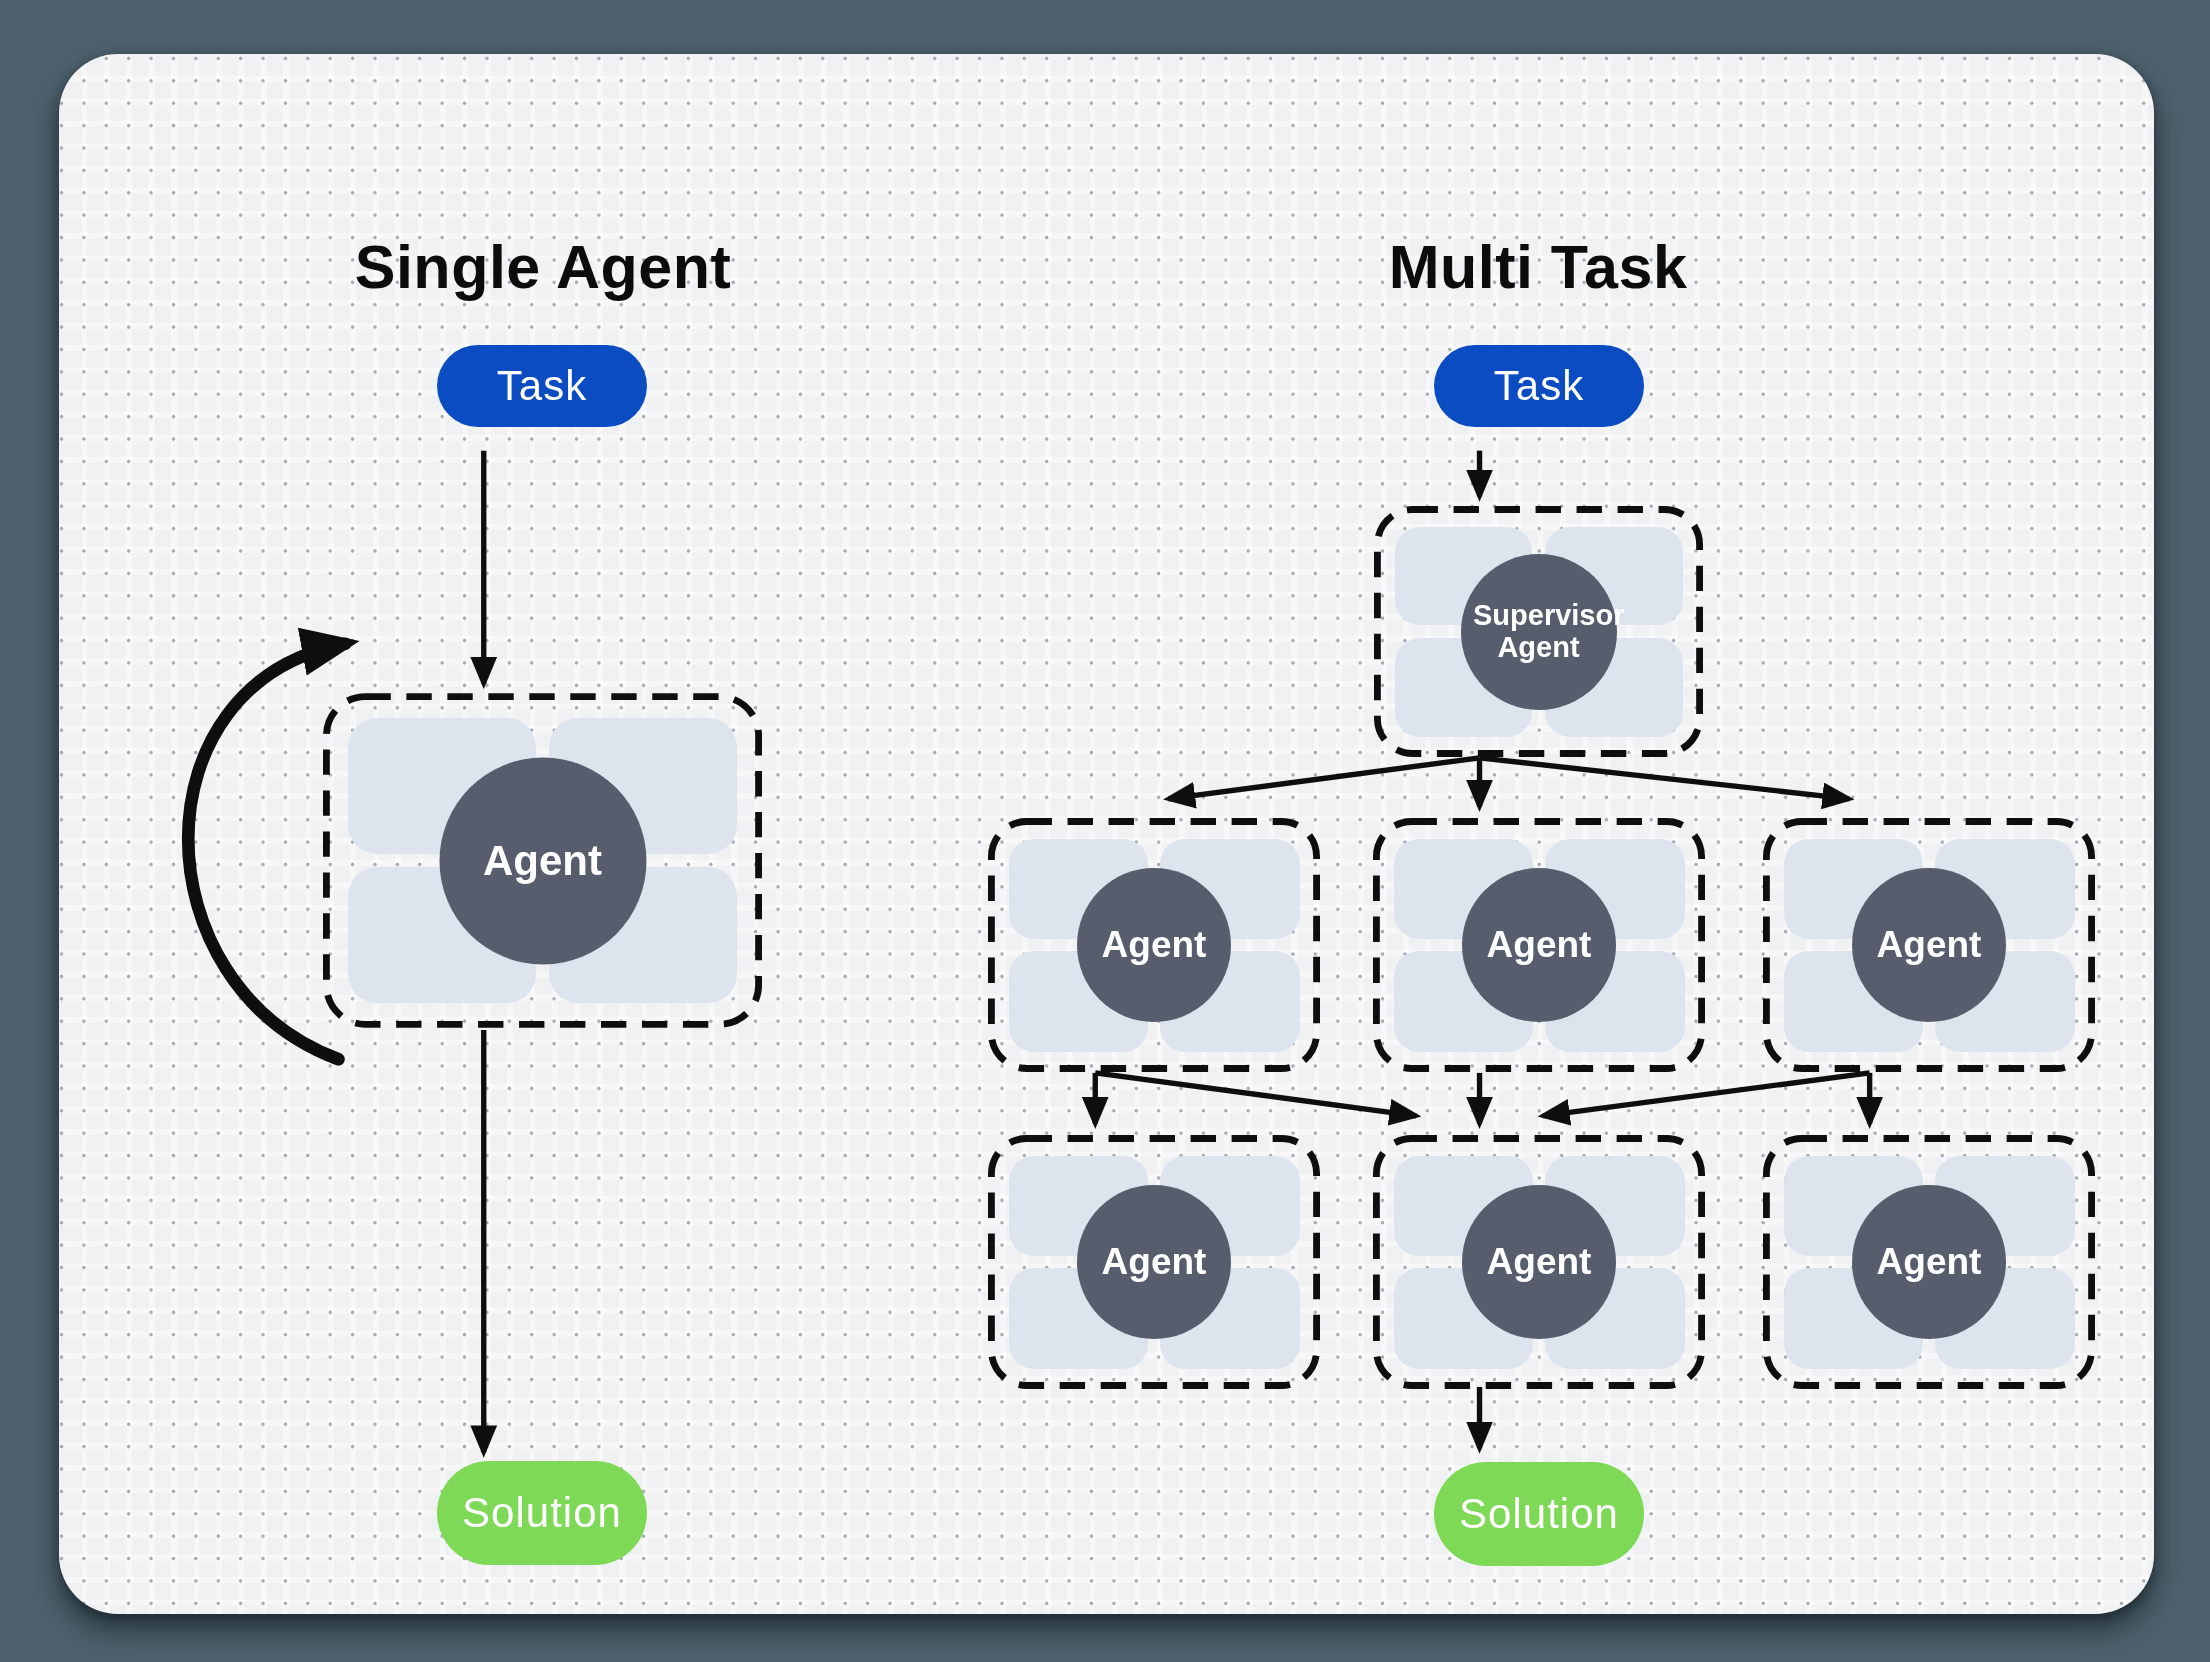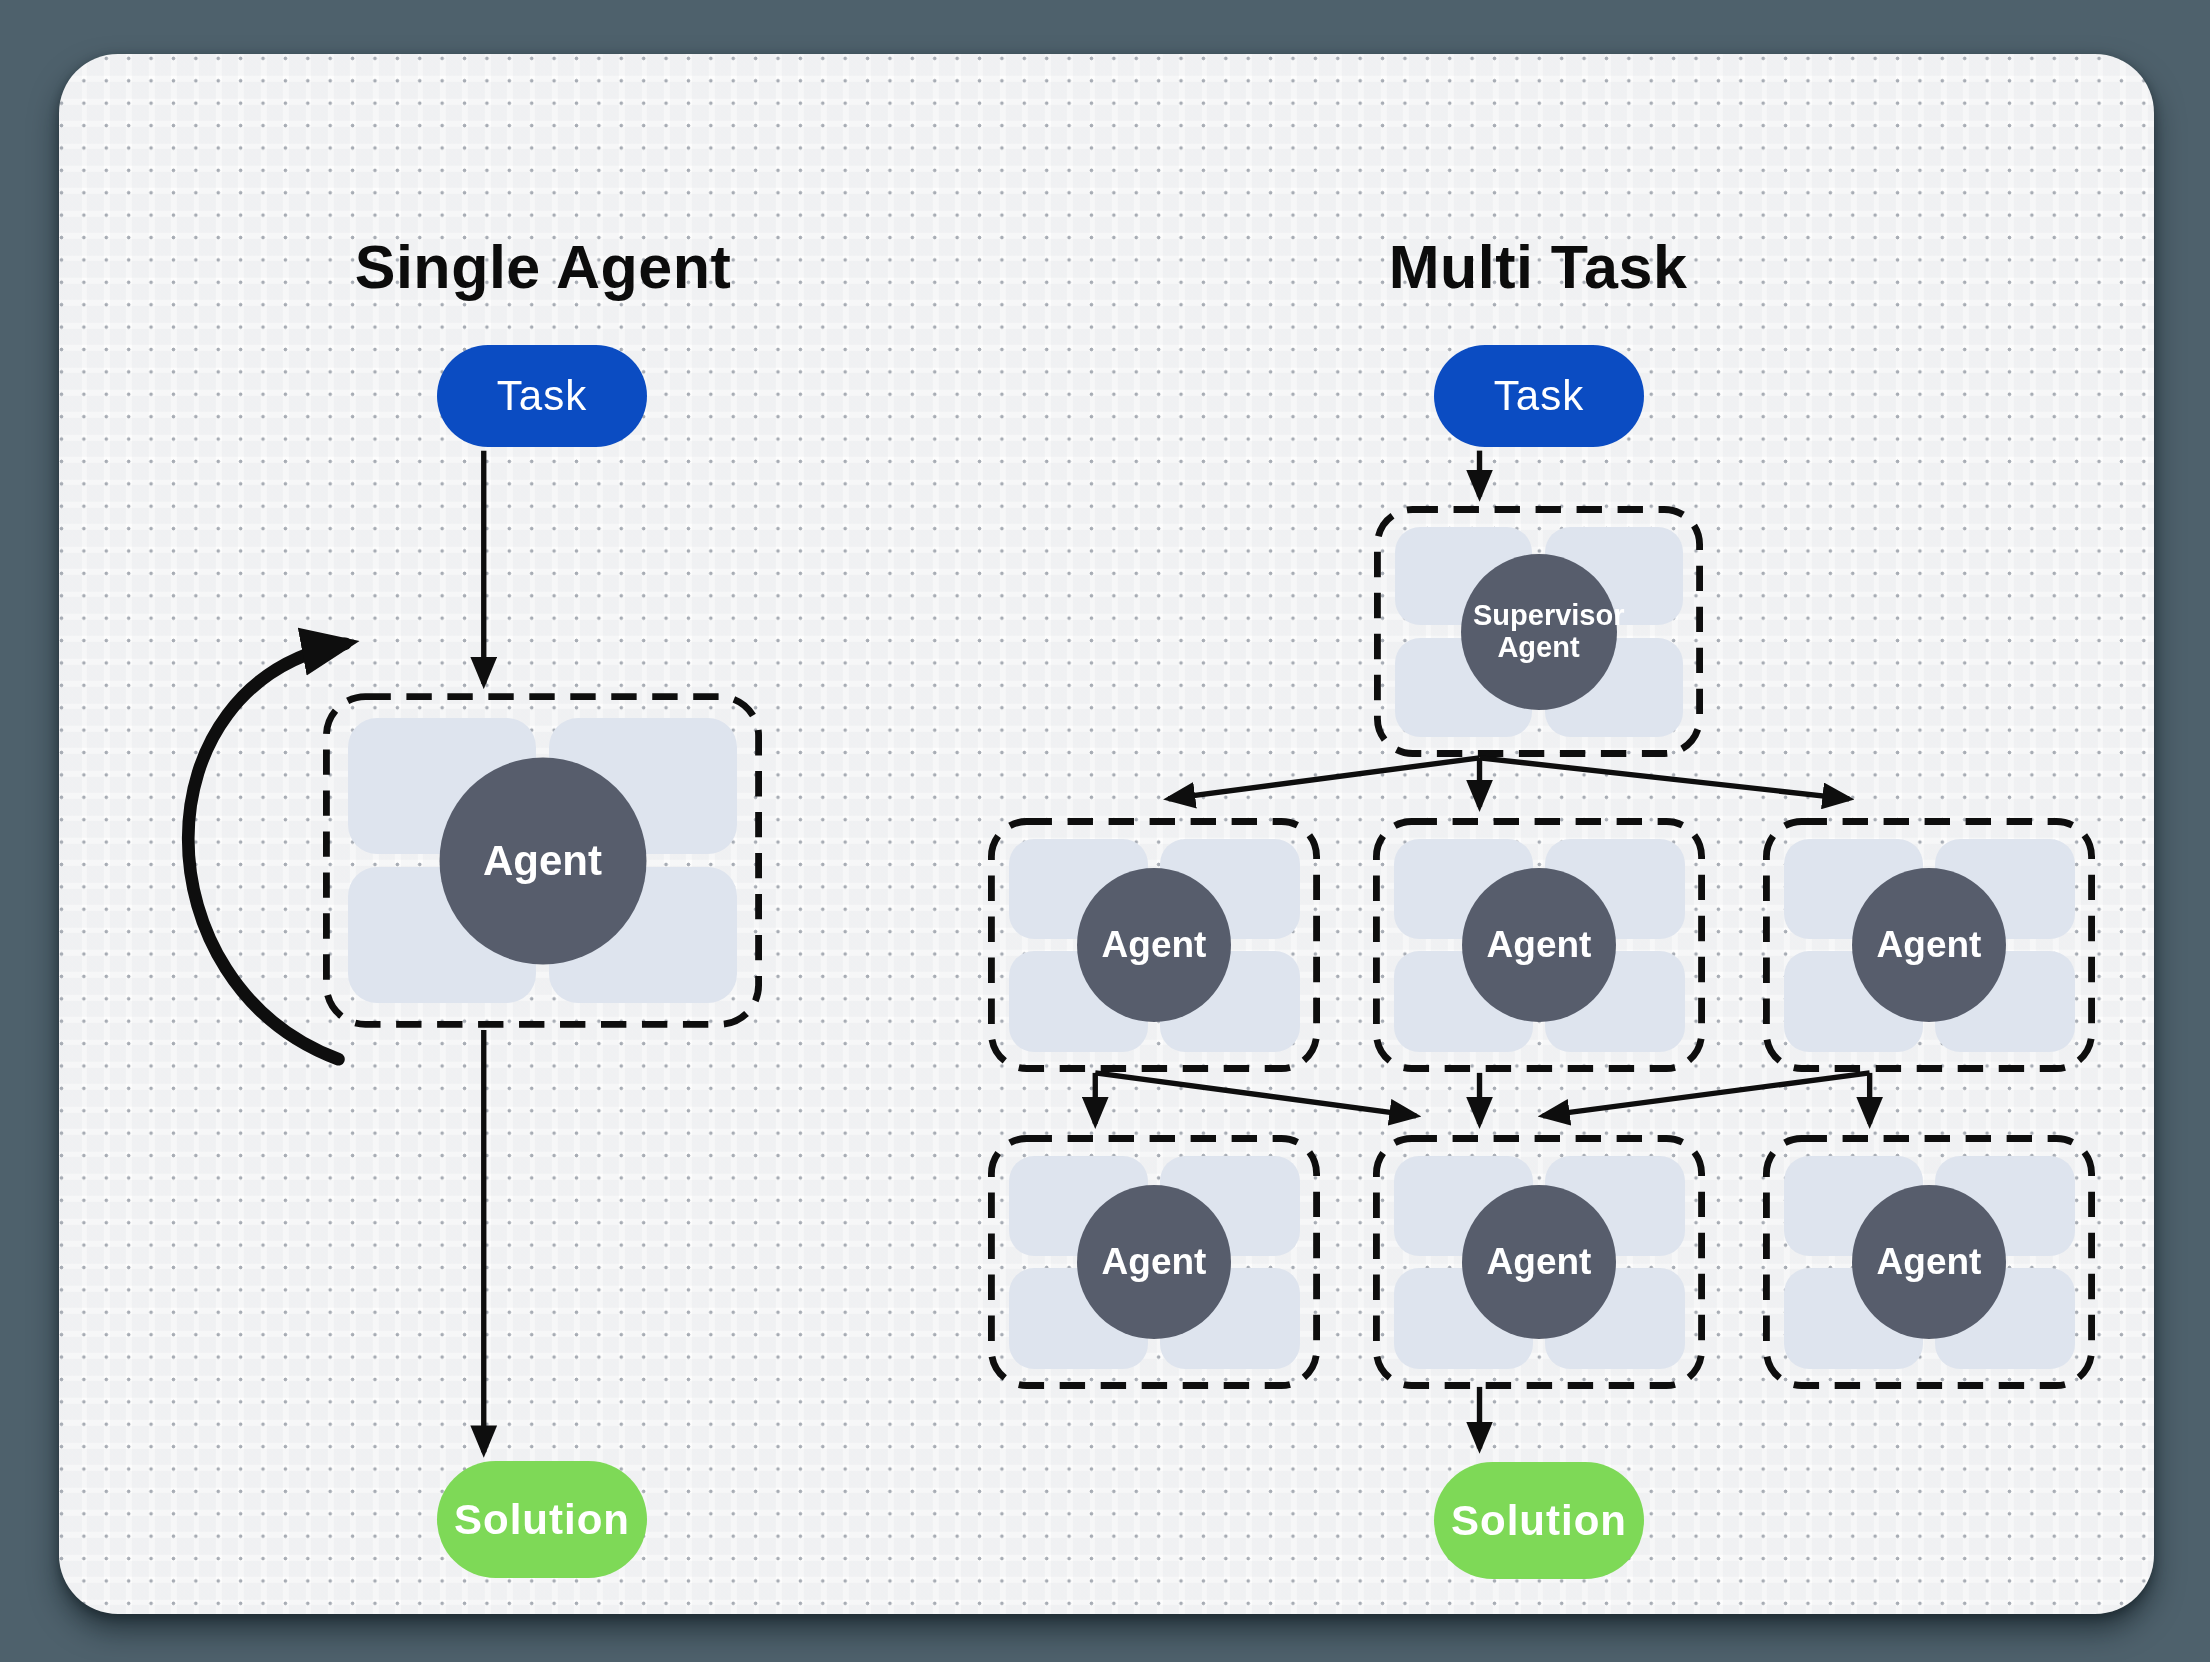--- a/index.html
+++ b/index.html
@@ -17,22 +17,22 @@
     background-position:13.7px 15.6px, 5.9px 7.8px, 5.9px 7.8px;
   }
   .col-title{
     position:absolute;transform:translateX(-50%);
     font-size:61px;font-weight:700;color:#0c0c0c;white-space:nowrap;letter-spacing:0.5px;
   }
   .pill{
     position:absolute;display:flex;align-items:center;justify-content:center;
     border-radius:974px;color:#ffffff;letter-spacing:1px;font-weight:400;
   }
-  .pill.task{background:#0b4cc2;width:210px;height:102px;font-size:42px;}
-  .pill.solution{background:#7ed957;width:210px;height:117px;font-size:42px;font-weight:bold;}
+  .pill.task{background:#0b4cc2;width:210px;height:82px;font-size:42px;}
+  .pill.solution{background:#7ed957;width:210px;height:104px;font-size:42px;}
   .abox{position:absolute;}
   .dash{position:absolute;inset:0;width:100%;height:100%;display:block;}
   .dash rect{fill:none;stroke:#0e0e0e;stroke-width:7;stroke-dasharray:26 16;}
   .tiles{position:absolute;display:grid;grid-template-columns:1fr 1fr;grid-template-rows:1fr 1fr;}
   .tile{background:#dee4ee;border-radius:25px;}
   .circle{
     position:absolute;left:50%;top:50%;transform:translate(-50%,-50%);
     background:#575d6c;border-radius:50%;
     display:flex;align-items:center;justify-content:center;
     color:#ffffff;font-weight:700;text-align:center;

